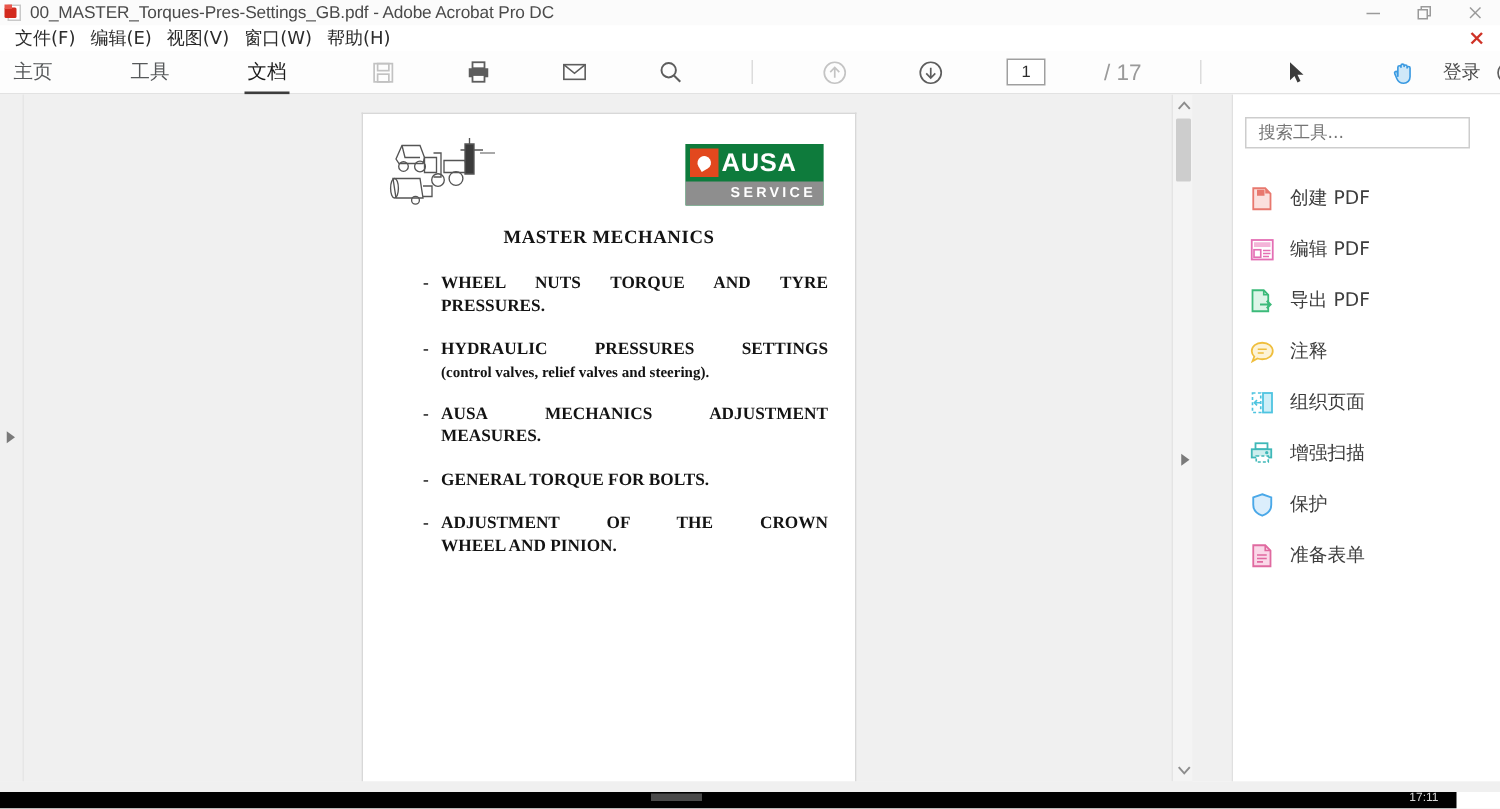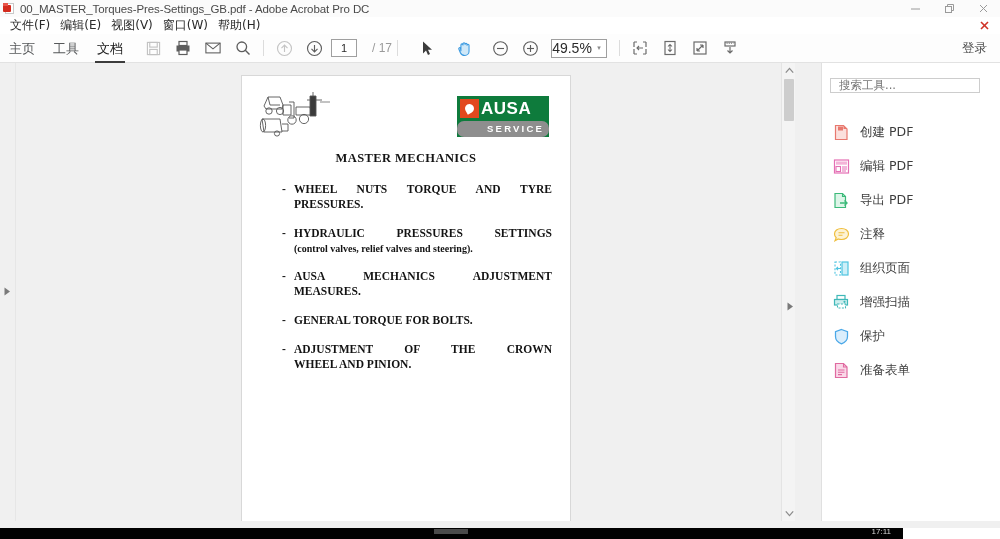--- a/index.html
+++ b/index.html
@@ -46,21 +46,21 @@
   }
   .closedoc {
     position:absolute; right:8px; top:17px; width:16px; height:17px;
     display:flex; align-items:center; justify-content:center; color:#d42b1f;
   }
 
   
   .toolbar {
     position:absolute; left:0; top:34px; width:1000px; height:29px;
     background:#fdfdfd; border-bottom:1px solid #e2e2e2;
-    display:flex; align-items:center;
+    display:flex; align-items:center;gap:34px;
   }
   .tab {
     font-size:13px; color:#56585a; padding:0 9px; height:29px; line-height:30px;
     position:relative; font-family:"DejaVu Sans", sans-serif; white-space:nowrap;
   }
   .tab.active { color:#1b1b1b; }
   .tab.active:after {
     content:""; position:absolute; left:7px; right:7px; bottom:0;
     height:2px; background:#3c3c3c;
   }
@@ -68,21 +68,21 @@
     width:30px; height:29px; display:flex; align-items:center; justify-content:center;
     color:#666; flex:none;
   }
   .tbtn.dim { color:#c2c2c2; }
   .tbtn.sel { color:#3b9ae1; }
   .sep { width:1px; height:16px; background:#dcdcdc; margin:0 5px; flex:none; }
   .pagebox {
     width:26px; height:18px; border:1px solid #9f9f9f; background:#fff;
     font-size:11px; text-align:center; line-height:17px; color:#2b2b2b; margin-left:2px;
   }
-  .pagetot { font-size:12px; color:#9a9a9a; margin-left:15px; white-space:nowrap; }
+  .pagetot { font-size:15px; color:#9a9a9a; margin-left:5px; white-space:nowrap; }
   .zoombox {
     width:56px; height:19px; border:1px solid #9f9f9f; background:#fff;
     display:flex; align-items:center; margin-left:6px;
   }
   .zoomval { flex:1; text-align:center; font-size:14px; color:#2b2b2b; }
   .zoomcaret { width:14px; text-align:center; color:#8a8a8a; font-size:7px; }
   .signin {
     position:absolute; right:13px; font-size:12.5px; color:#4a4a4a;
     font-family:"DejaVu Sans", sans-serif; white-space:nowrap;margin-left:40px;
   }
@@ -120,21 +120,20 @@
   }
   .ausa-word {
     position:absolute; left:24px; top:2px; font-size:17px; font-weight:bold; color:#fff;
     font-family:"Liberation Sans", sans-serif; letter-spacing:0.5px; line-height:21px;
   }
   .ausa-bot {
     position:absolute; left:0; top:25px; width:92px; height:16px; background:#8e8e8e;
     color:#fff; font-size:9.5px; font-weight:bold; letter-spacing:2.2px;
     text-align:right; padding-right:5px; line-height:16px;
     font-family:"Liberation Sans", sans-serif;
-    border-radius:7px;
   }
   .doctitle {
     position:absolute; left:0; right:0; top:75px; text-align:center;
     font-family:"Liberation Serif", serif; font-weight:bold; font-size:12.5px;
     color:#141414; letter-spacing:0.4px;
   }
   .doclist { position:absolute; left:40px; right:18px; top:106px; }
   .li {
     font-family:"Liberation Serif", serif; font-weight:bold; font-size:11.5px;
     color:#131313; margin-bottom:14px; position:relative; padding-left:12px;
@@ -163,36 +162,36 @@
     position:absolute; right:0; top:232px; width:10px; height:22px;
     display:flex; align-items:center; justify-content:center; color:#7a7a7a;
   }
 
   
   .rightpane {
     position:absolute; right:0; top:63px; width:179px; height:458px;
     background:#fff; border-left:1px solid #e0e0e0;
   }
   .searchtools {
-    position:absolute; left:8px; top:15px; width:150px; height:15px;
+    position:absolute; left:8px; top:15px; width:150px; height:21px;
     border:1px solid #cdcdcd; background:#fff;
     font-size:11.5px; color:#9b9b9b; padding-left:8px; line-height:23px;
     font-family:"DejaVu Sans", sans-serif;
   }
   .toollist { position:absolute; left:0; top:52px; width:179px; }
   .toolrow { display:flex; align-items:center; height:34px; padding-left:11px; }
   .toolicon { width:17px; height:17px; margin-right:10px; flex:none; position:relative; }
   .toollabel {
     font-size:12.5px; color:#3d3d3d; white-space:nowrap;
     font-family:"DejaVu Sans", sans-serif;
   }
 
   
   .statusstrip { position:absolute; left:0; top:521px; width:1000px; height:7px; background:#f0f0f0; }
-  .taskbar { position:absolute; left:0; bottom:0; width:903px; height:11px; background:#010101; }
+  .taskbar { position:absolute; left:0; bottom:0; width:971px; height:11px; background:#010101; }
   .tb-thumb { position:absolute; left:434px; top:1px; width:34px; height:5px; background:#4a4a4a; }
   .tb-clock {
     position:absolute; right:12px; top:-1px; font-size:8px; color:#d8d8d8;
     font-family:"Liberation Sans", sans-serif;
   }
 </style>
 </head>
 <body>
 
 <div id="app">

